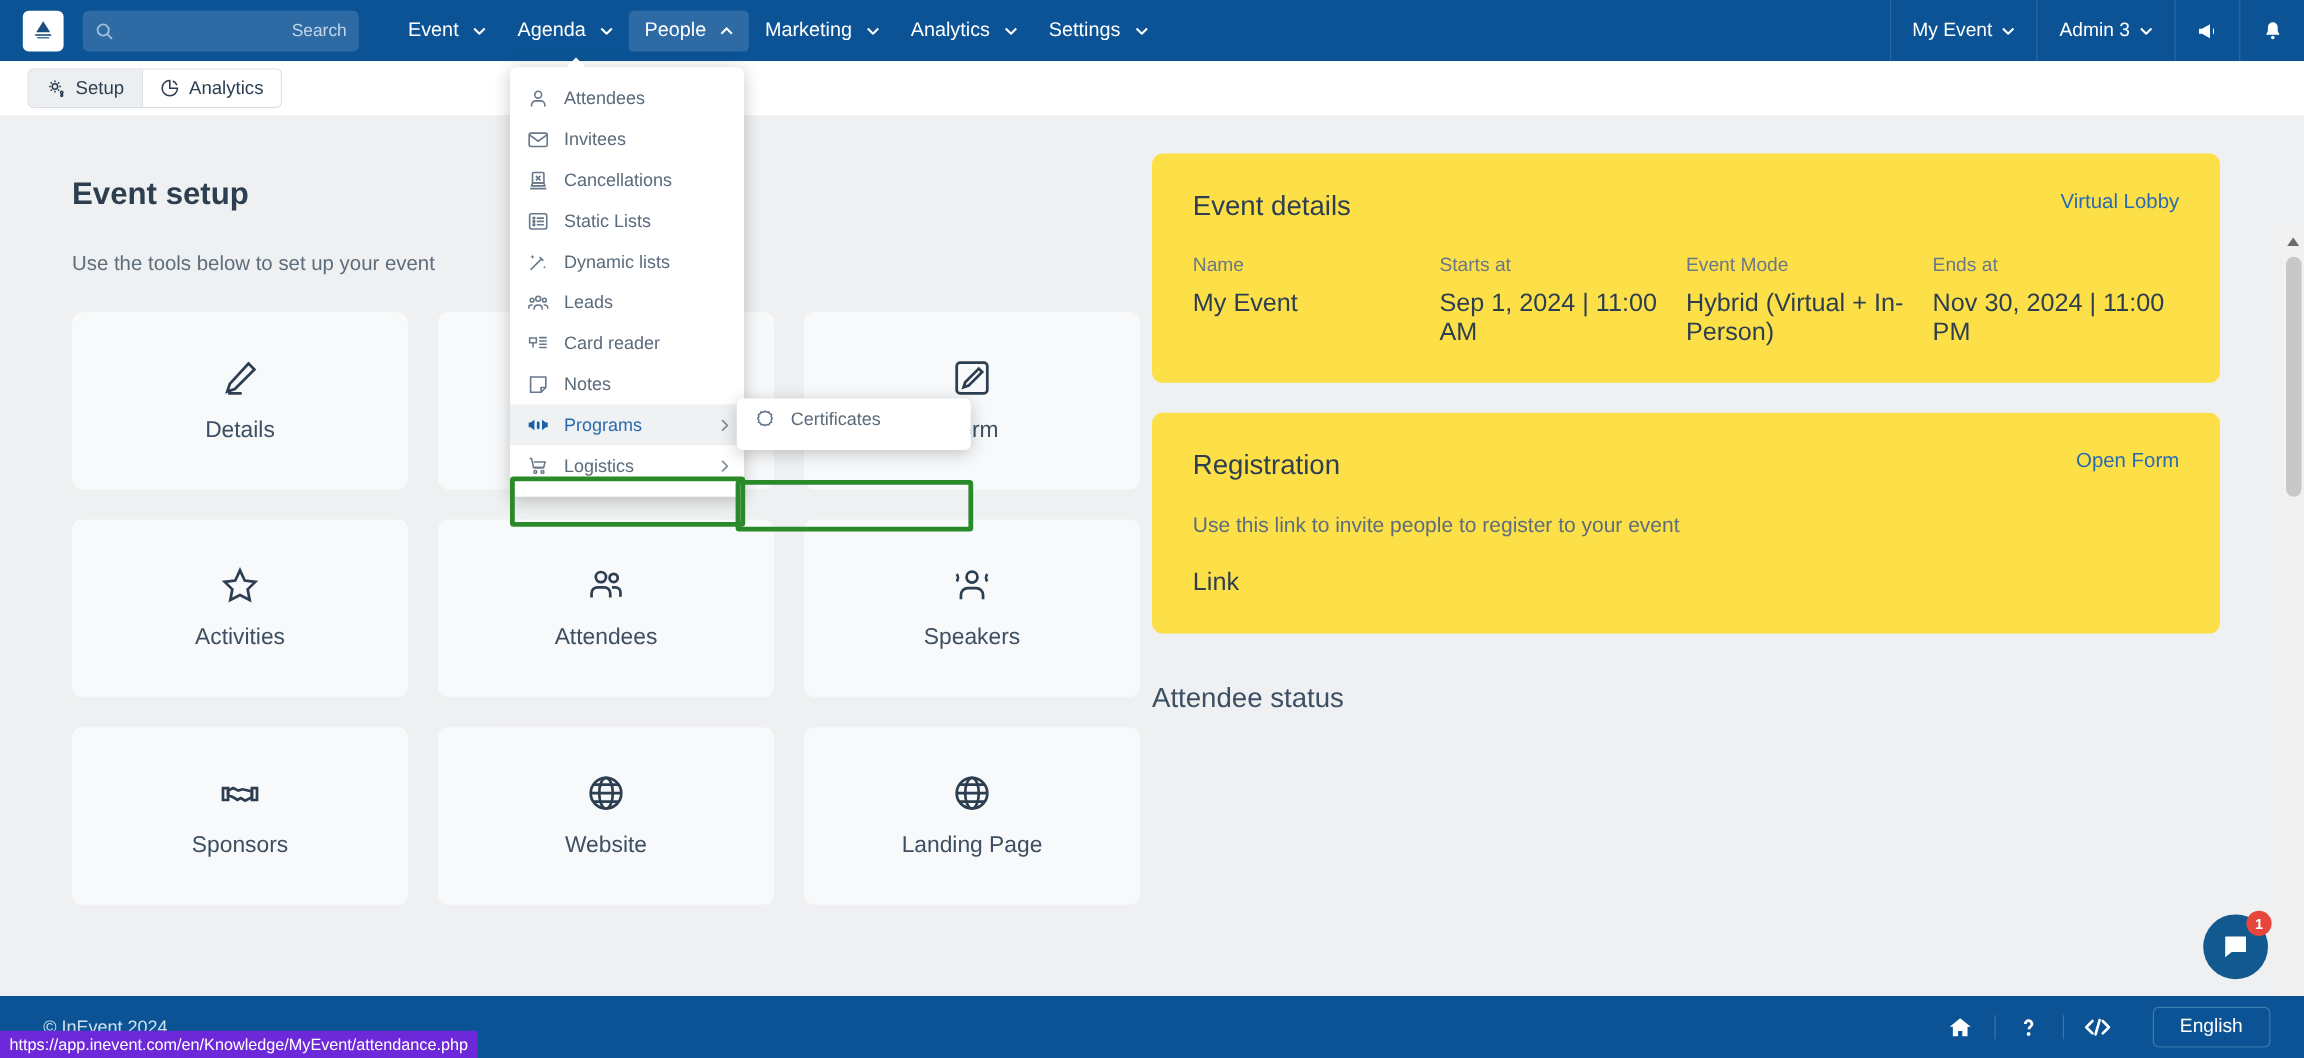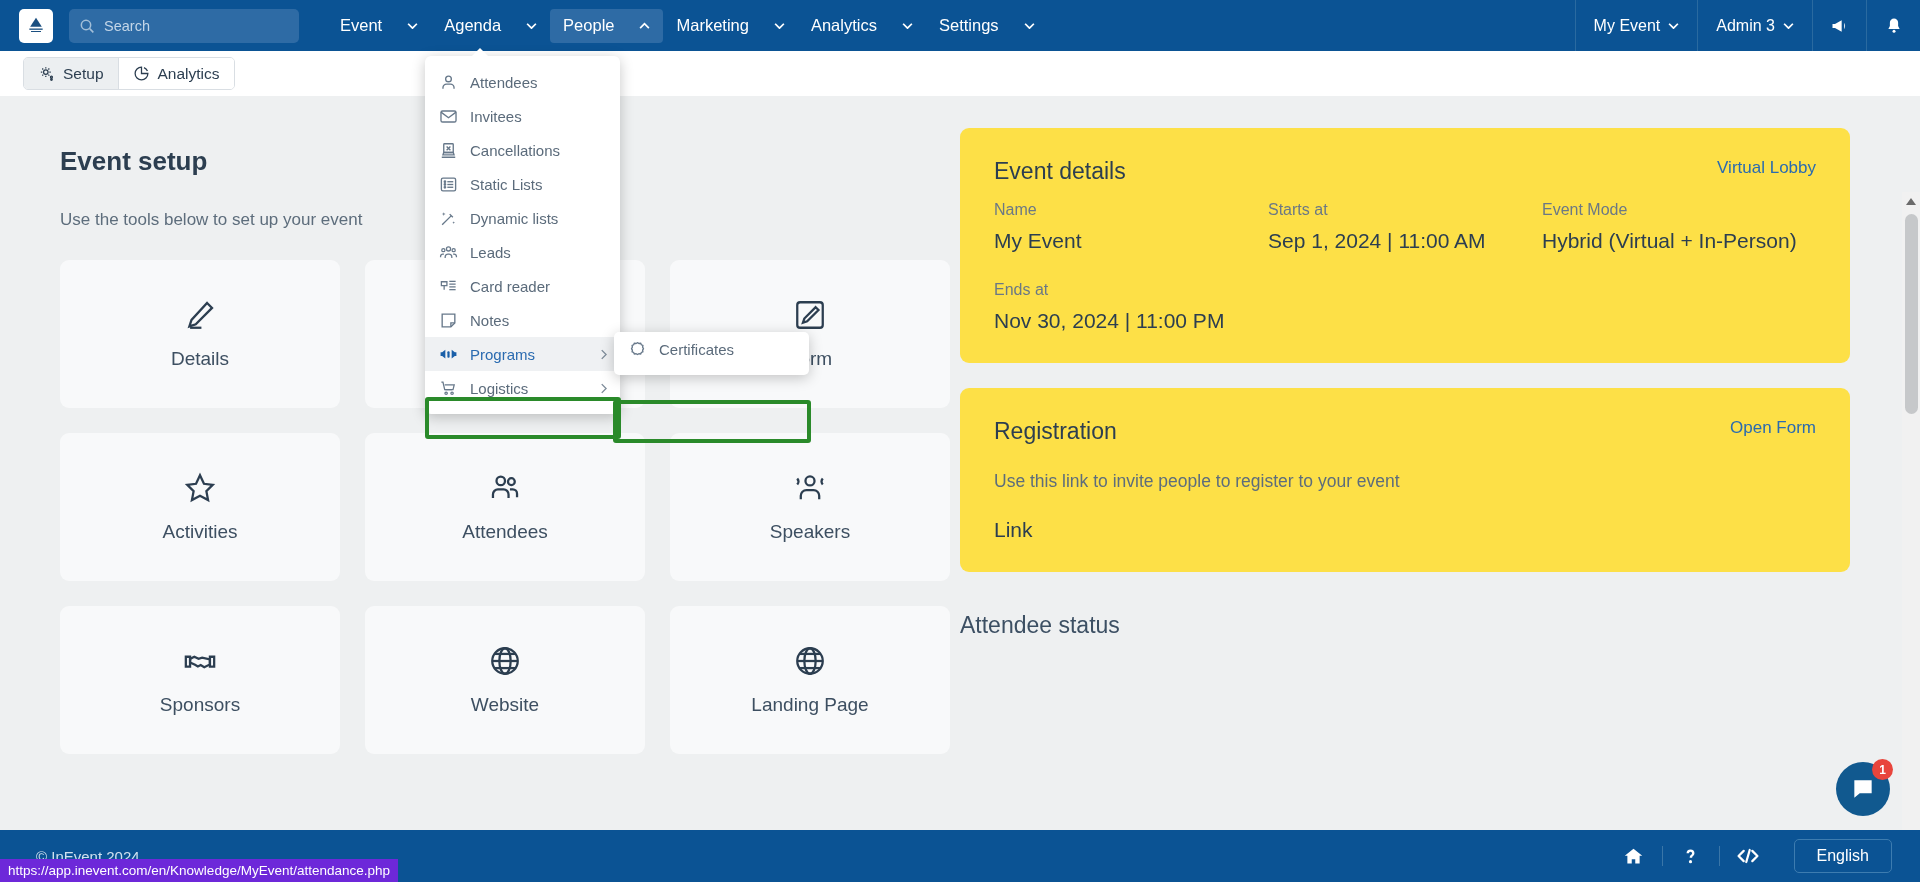--- a/index.html
+++ b/index.html
@@ -22,26 +22,27 @@
   .logo-mark { width: 20px; height: 22px; }
   .search-wrap {
     margin-left: 16px; width: 230px; height: 34px; border-radius: 5px;
     background: #2e6ba5; display: flex; align-items: center; padding: 0 10px;
   }
   .search-ic { width: 16px; height: 16px; opacity: .75; flex: 0 0 auto; }
   .search-input {
     border: none; background: transparent; outline: none;
     color: #ffffff; font-size: 14.5px; margin-left: 9px; width: 100%;
     font-family: "Liberation Sans", sans-serif;
+    text-align: right;
   }
   .search-input::placeholder { color: #c3d6e8; }
 
   .nav-items { display: flex; align-items: center; margin-left: 28px; height: 51px; }
   .nav-item {
-    display: flex; align-items: center; gap: 25px; height: 34px; padding: 0 13px;
+    display: flex; align-items: center; gap: 12px; height: 34px; padding: 0 13px;
     color: #ffffff; font-size: 16.5px; border-radius: 4px; cursor: pointer;
     white-space: nowrap;
   }
   .nav-item.active { background: #2e6ba5; }
   .caret { width: 11px; height: 7px; display: inline-block; }
 
   .topbar-right {
     position: absolute; right: 0; top: 0; height: 51px;
     display: flex; align-items: center;
   }
@@ -91,21 +92,21 @@
   .tile-ic { width: 34px; height: 34px; color: #2c3e50; }
   .tile-label { font-size: 19px; color: #3d4f61; }
 
   
   .col-right { position: absolute; left: 960px; top: 32px; width: 890px; }
   .card { background: #fde047; border-radius: 9px; padding: 30px 34px; }
   .card + .card { margin-top: 25px; }
   .card-head { display: flex; align-items: flex-start; justify-content: space-between; }
   .card-title { font-size: 23px; color: #2c3e50; }
   .card-link { font-size: 17px; color: #2a6bb0; cursor: pointer; }
-  .kv-grid { margin-top: 16px; display: grid; grid-template-columns: 1fr 1fr 1fr; row-gap: 28px; }
+  .kv-grid { margin-top: 28px; display: grid; grid-template-columns: 1fr 1fr 1fr 1fr; row-gap: 28px; }
   .kv-label { font-size: 16px; color: #6b7885; }
   .kv-value { font-size: 21px; color: #2c3e50; margin-top: 10px; }
   .reg-desc { font-size: 17.5px; color: #5d6d7c; margin-top: 26px; }
   .reg-link-label { font-size: 21px; color: #2c3e50; margin-top: 26px; }
   .linkbar {
     margin-top: 22px; height: 52px; background: #e9ecee; border-radius: 6px;
     display: flex; align-items: center; padding-left: 20px; position: relative;
   }
   .linkbar-text { font-size: 17px; color: #39485a; }
   .copy-btn {

